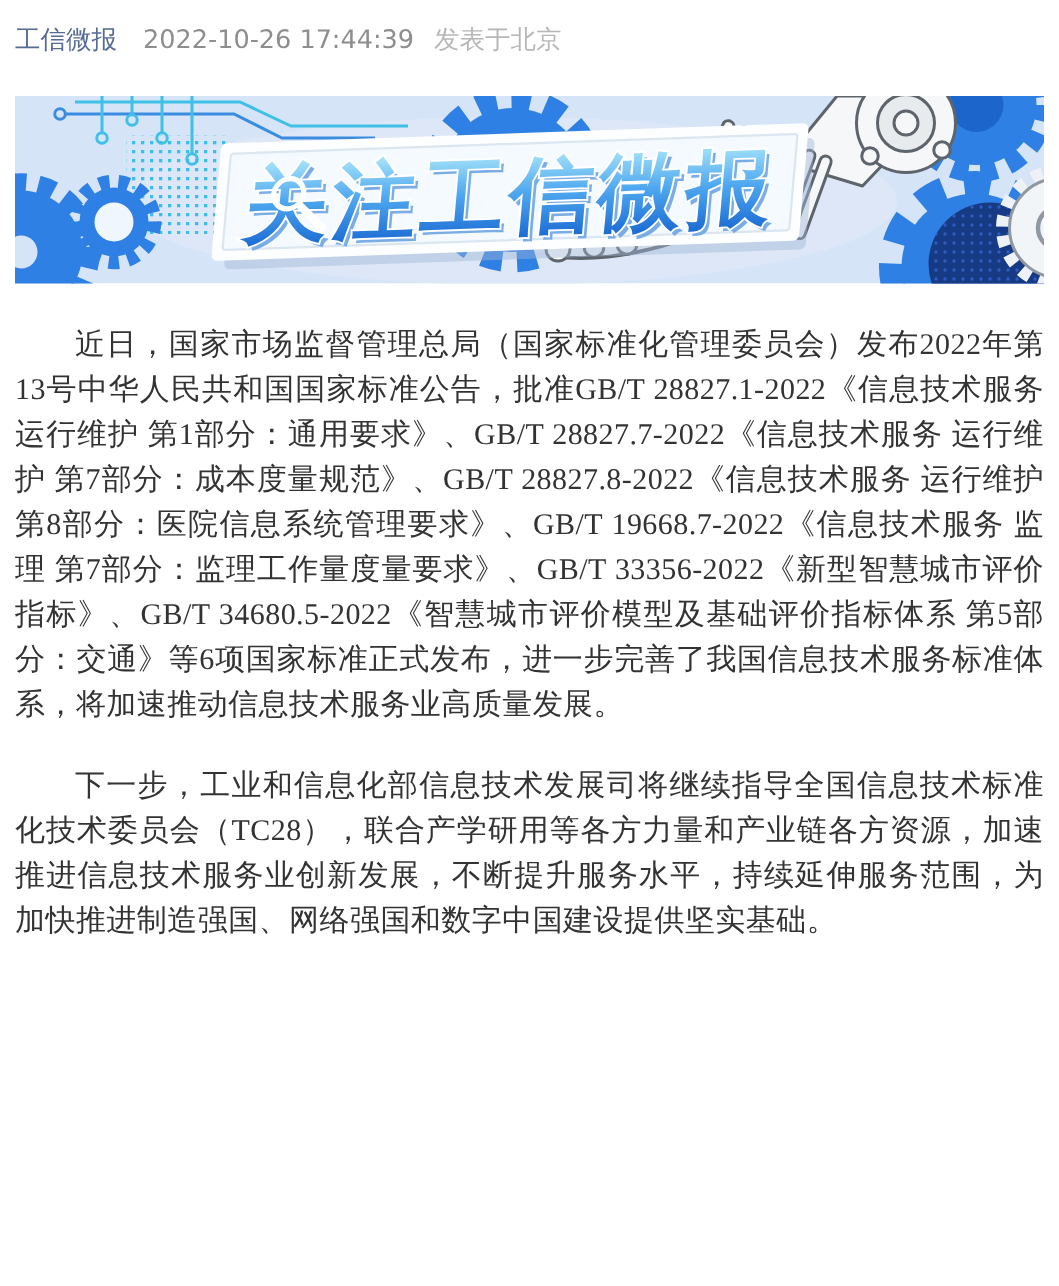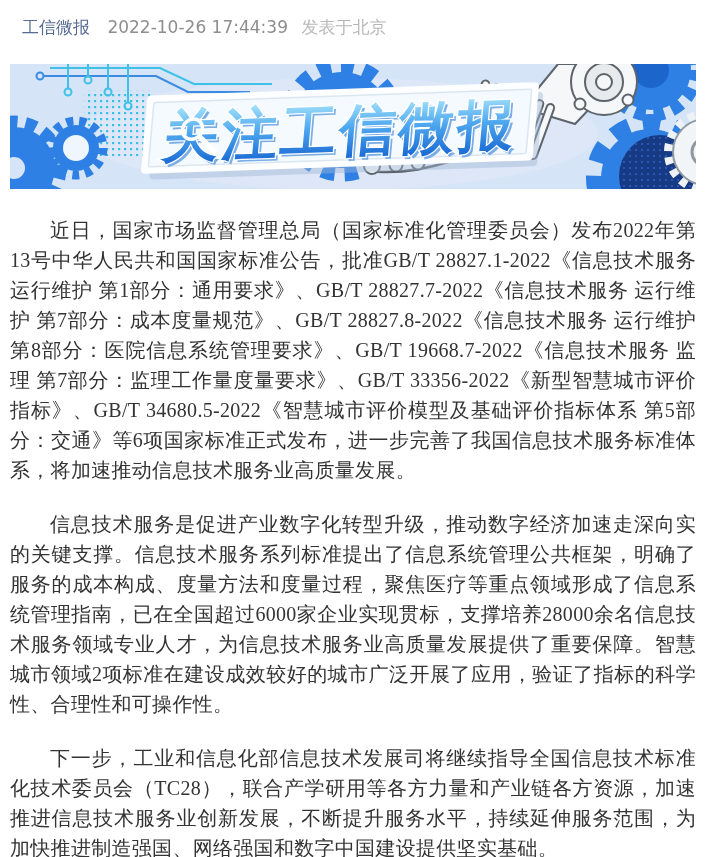--- a/index.html
+++ b/index.html
@@ -5,21 +5,21 @@
   html,body{margin:0;padding:0;}
   body{
     width:706px;height:857px;overflow:hidden;background:#ffffff;
     font-family:"DejaVu Sans","Liberation Sans",sans-serif;
   }
   .page{padding:0 10px;}
   h1.title{
     font-size:24px;line-height:34px;font-weight:bold;color:#1f1f1f;
     margin:14px 0 0 0;letter-spacing:0.5px;
   }
-  .byline{margin-top:15px;font-size:17px;line-height:24px;white-space:nowrap;margin-left:12px;}
+  .byline{margin-top:15px;font-size:17px;line-height:24px;white-space:nowrap;}
   .byline .account{color:#576b95;text-decoration:none;margin-right:12px;cursor:pointer;}
   .byline .time{color:#8e8e8e;margin-right:8px;}
   .byline .loc{color:#b7b7b7;}
   svg.banner{display:block;margin-top:25px;width:686px;height:125px;cursor:pointer;}
   .article{
     margin-top:26px;font-size:20px;line-height:30px;color:#333333;
     text-align:justify;letter-spacing:0.3px;
   }
   .article p{margin:0 0 24px 0;text-indent:2em;font-family:Liberation Serif, serif;}
   .article p:last-child{margin-bottom:0;}
@@ -153,17 +153,16 @@
         <g stroke="#ffffff" fill="none">
           <circle cx="-148" cy="-4" r="10" stroke-width="3.5"></circle>
           <line x1="-140" y1="4" x2="-124" y2="19" stroke-width="5" stroke-linecap="round"></line>
         </g>
       </g>
     </g>
   </svg>
 
   <div class="article">
     <p>近日，国家市场监督管理总局（国家标准化管理委员会）发布2022年第13号中华人民共和国国家标准公告，批准GB/T 28827.1-2022《信息技术服务 运行维护 第1部分：通用要求》、GB/T 28827.7-2022《信息技术服务 运行维护 第7部分：成本度量规范》、GB/T 28827.8-2022《信息技术服务 运行维护 第8部分：医院信息系统管理要求》、GB/T 19668.7-2022《信息技术服务 监理 第7部分：监理工作量度量要求》、GB/T 33356-2022《新型智慧城市评价指标》、GB/T 34680.5-2022《智慧城市评价模型及基础评价指标体系 第5部分：交通》等6项国家标准正式发布，进一步完善了我国信息技术服务标准体系，将加速推动信息技术服务业高质量发展。</p>
-    <p>信息技术服务是促进产业数字化转型升级，推动数字经济加速走深向实的关键支撑。信息技术服务系列标准提出了信息系统管理公共框架，明确了服务的成本构成、度量方法和度量过程，聚焦医疗等重点领域形成了信息系统管理指南，已在全国超过6000家企业实现贯标，支撑培养28000余名信息技术服务领域专业人才，为信息技术服务业高质量发展提供了重要保障。智慧城市领域2项标准在建设成效较好的城市广泛开展了应用，验证了指标的科学性、合理性和可操作性。</p>
     <p>下一步，工业和信息化部信息技术发展司将继续指导全国信息技术标准化技术委员会（TC28），联合产学研用等各方力量和产业链各方资源，加速推进信息技术服务业创新发展，不断提升服务水平，持续延伸服务范围，为加快推进制造强国、网络强国和数字中国建设提供坚实基础。</p>
   </div>
 
 </div>
 
 </body></html>

